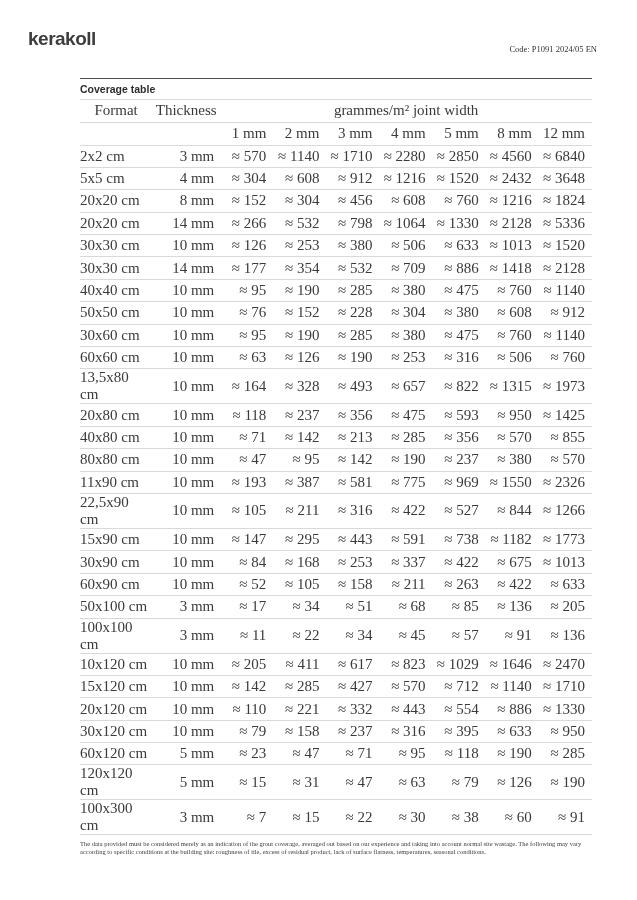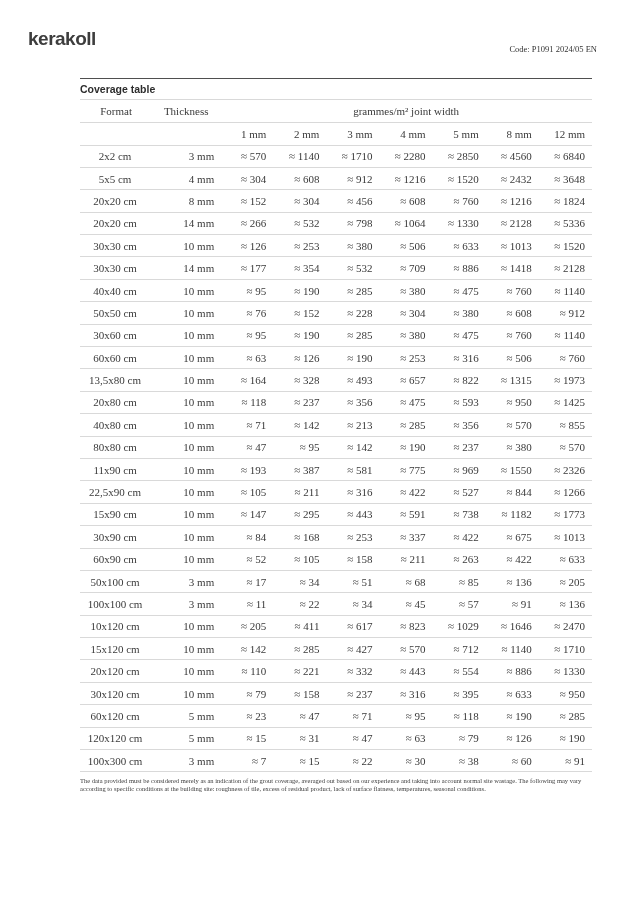--- a/index.html
+++ b/index.html
@@ -37,29 +37,29 @@
     display:flex; align-items:center;
   }
   .title-bar .title{
     font-family:"Liberation Sans", sans-serif;
     font-weight:bold; font-size:10.5px; color:#2d2d2d;
   }
   table.coverage{
     width:512px;
     border-collapse:collapse;
     table-layout:fixed;
-    font-size:11px;
+    font-size:15px;
     color:var(--text);
   }
   table.coverage th{ font-weight:normal; }
   table.coverage tr{ border-bottom:1px solid var(--rule-light); }
   tr.group-header-row{ height:22px; }
   tr.subheader-row{ height:23px; }
   tr.data-row{ height:22.4px; }
-  .c-format{ text-align:center; padding-right:2px; }
+  .c-format{ text-align:left; padding-right:2px; }
   .c-thick{ text-align:right; padding-right:6px; }
   .c-val, .c-joint{ text-align:right; padding-right:7px; }
   .c-group{ }
   .h-center{ text-align:center; padding-right:0; }
   .footnote{
     margin-top:5px;
     font-size:6.5px; line-height:7.5px;
     color:#3c3c3c;
     width:512px;
   }

